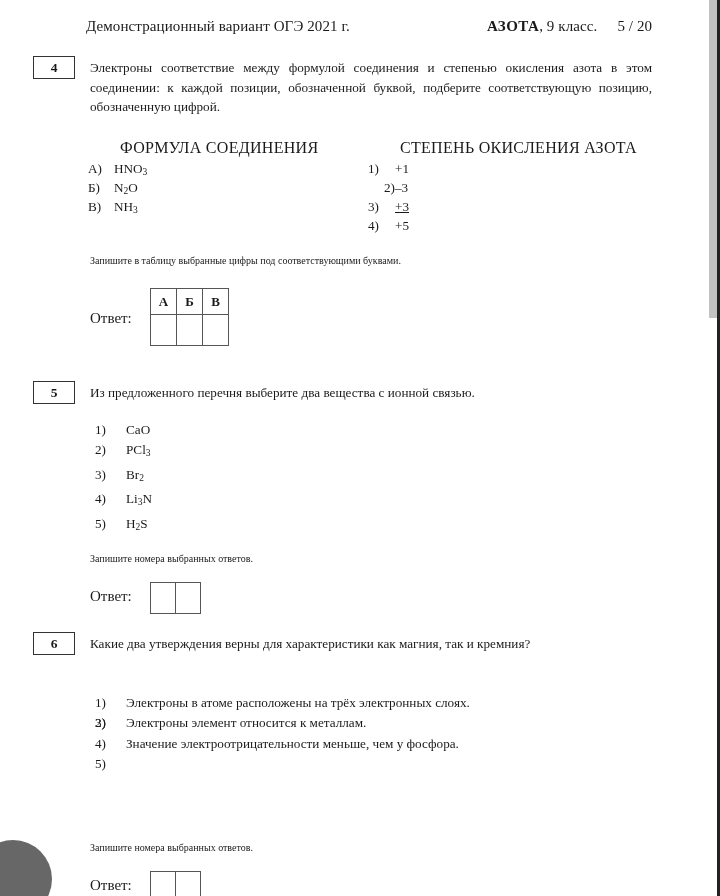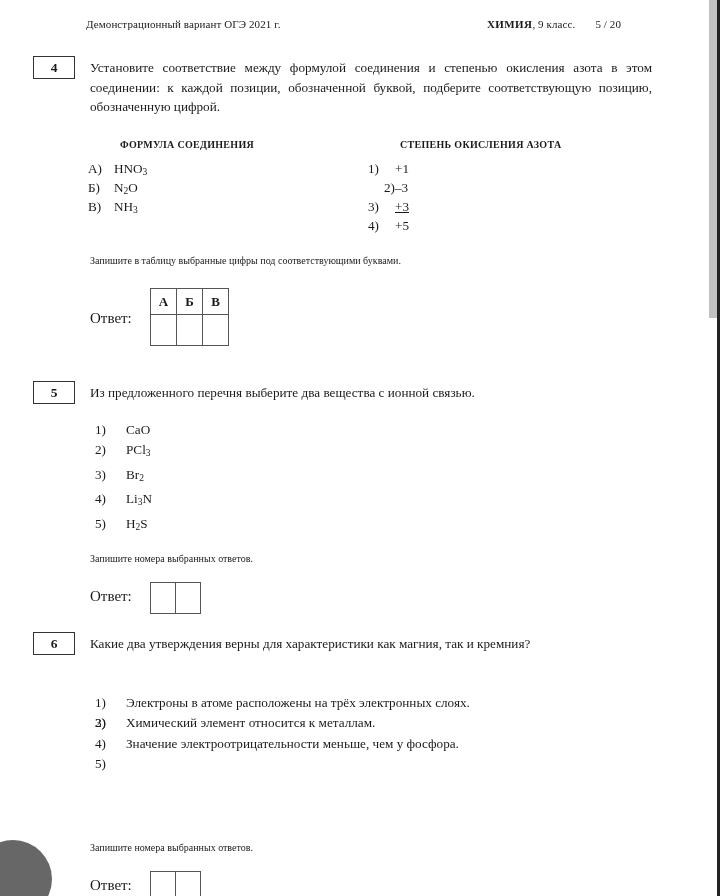--- a/index.html
+++ b/index.html
@@ -83,21 +83,21 @@
   .sheet {
     position: absolute;
     left: 0; top: 0;
     width: 706px;
     height: 896px;
   }
 
   .hdr {
     position: absolute;
     top: 18px;
-    font-size: 11px;
+    font-size: 15px;
     letter-spacing: .1px;
     white-space: nowrap;
   }
   .hdr-left  { left: 86px; }
   .hdr-right { left: 487px; }
   .hdr-right b { font-weight: 700; letter-spacing: .4px; }
   .hdr-page { display: inline-block; margin-left: 20px; text-align: right; }
 
   .qblock { position: absolute; left: 0; width: 706px; }
 
@@ -128,22 +128,22 @@
     position: absolute;
     left: 90px;
     width: 580px;
     font-size: 10px;
     line-height: 19.5px;
   }
 
   
   .colhead {
     position: absolute;
-    font-size: 10px;
-    font-weight: 700;
+    font-size: 16px;
+    font-weight: 400;
     letter-spacing: .3px;
     white-space: nowrap;
   }
   .optrow {
     position: absolute;
     font-size: 13.2px;
     line-height: 18.6px;
     white-space: nowrap;
   }
   .marker { display: inline-block; width: 26px; }
@@ -200,26 +200,26 @@
 </style>
 </head>
 <body>
 
 <div id="viewer">
   <div id="page">
     <div class="sheet">
 
       <div class="hdr hdr-left">Демонстрационный вариант ОГЭ 2021 г.</div>
       <div class="hdr hdr-right">
-        <b>ХИМИЯ</b><span>, 9 класс.</span><span class="hdr-page">5 / 20</span>
+        <b>АЗОТА</b><span>, 9 класс.</span><span class="hdr-page">5 / 20</span>
       </div>
 
       <div class="qblock" style="top:56px;">
         <div class="qnum">4</div>
-        <div class="qtext" style="top:2px;">Установите соответствие между формулой соединения и степенью окисления азота в этом соединении: к каждой позиции, обозначенной буквой, подберите соответствующую позицию, обозначенную цифрой.</div>
+        <div class="qtext" style="top:2px;">Электроны соответствие между формулой соединения и степенью окисления азота в этом соединении: к каждой позиции, обозначенной буквой, подберите соответствующую позицию, обозначенную цифрой.</div>
       </div>
 
       <div class="colhead" style="left:120px; top:139px;">ФОРМУЛА СОЕДИНЕНИЯ</div>
       <div class="colhead" style="left:400px; top:139px;">СТЕПЕНЬ ОКИСЛЕНИЯ АЗОТА</div>
 
       <div class="optrow" style="left:88px; top:160px;">
         <span class="marker">А)</span><span>HNO<sub>3</sub></span>
       </div>
       <div class="optrow" style="left:88px; top:179px;">
         <span class="marker">Б)</span><span>N<sub>2</sub>O</span>
@@ -307,21 +307,21 @@
       <div class="olist" style="top:693px; width:557px;">
         <div class="oitem">
           <span class="onum">1)</span>
           <span>Электроны в атоме расположены на трёх электронных слоях.</span>
         </div>
         <div class="oitem just">
           <span class="onum">2)</span>
         </div>
         <div class="oitem">
           <span class="onum">3)</span>
-          <span>Химический элемент относится к металлам.</span>
+          <span>Электроны элемент относится к металлам.</span>
         </div>
         <div class="oitem">
           <span class="onum">4)</span>
           <span>Значение электроотрицательности меньше, чем у фосфора.</span>
         </div>
         <div class="oitem">
           <span class="onum">5)</span>
         </div>
       </div>
 

